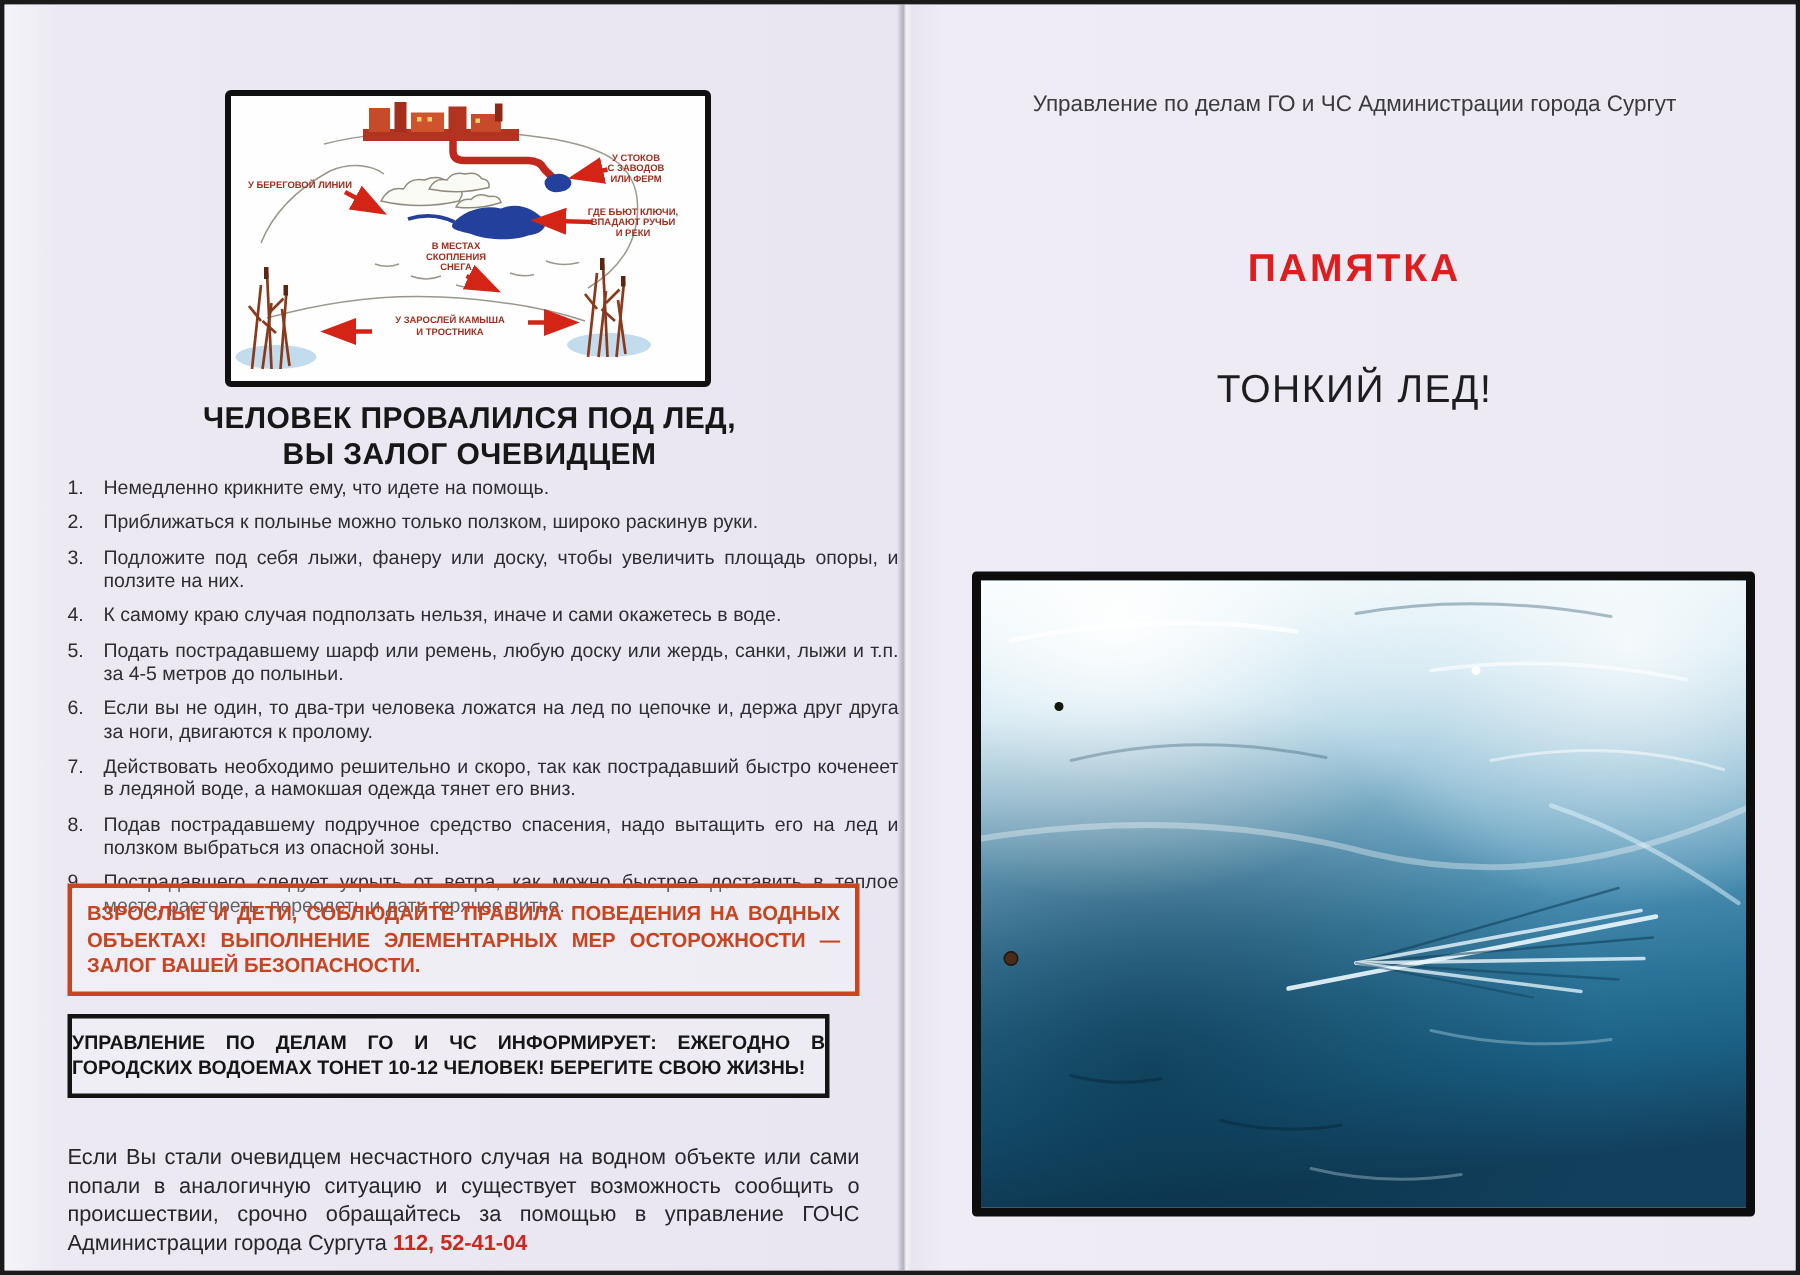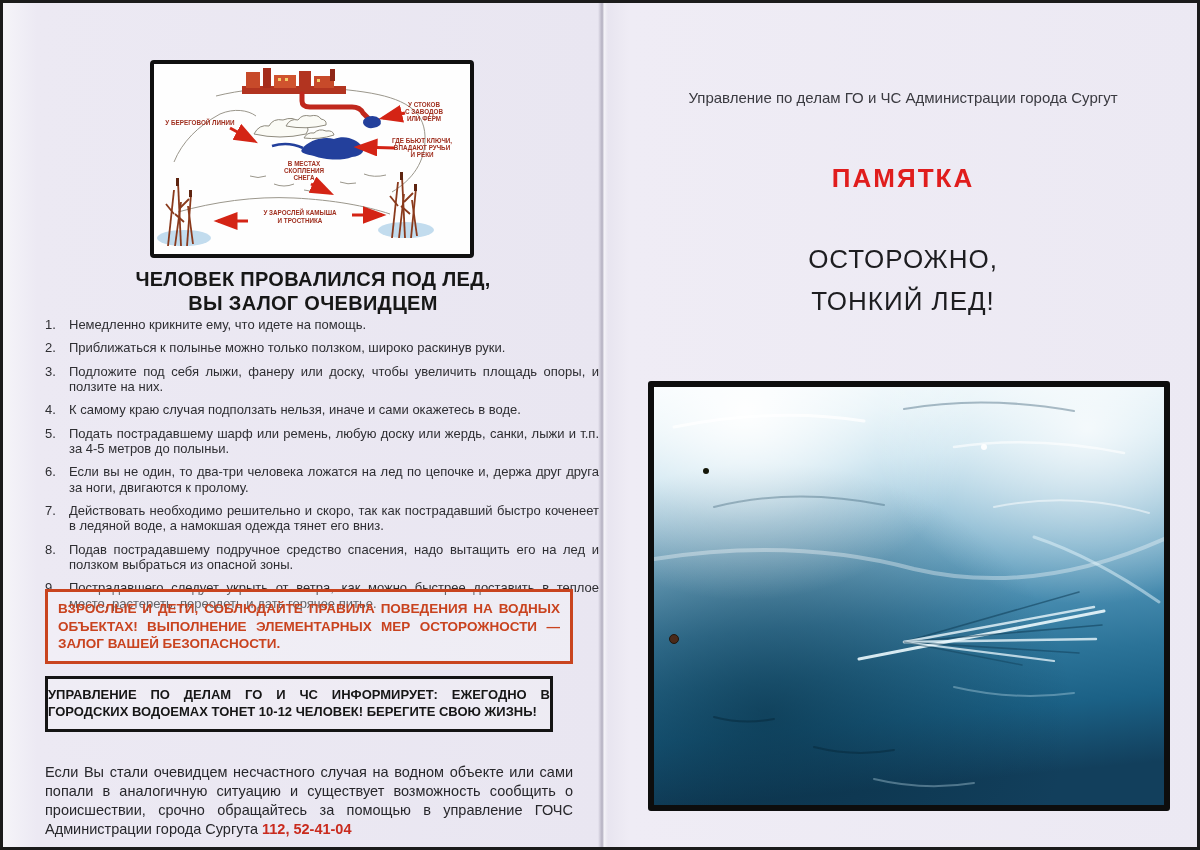--- a/index.html
+++ b/index.html
@@ -32,21 +32,21 @@
     font-weight:bold;font-size:13.5px;line-height:1.3;padding:8px 10px;text-align:justify;}
   .warn-black{position:absolute;top:673px;left:42px;width:502px;
     border:3px solid #141414;color:#161616;background:rgba(255,255,255,.2);
     font-weight:bold;font-size:13px;line-height:1.3;padding:8px 0;text-align:justify;}
   .lp-footer{position:absolute;top:740px;left:42px;width:528px;
     font-size:14.5px;line-height:1.3;text-align:justify;color:#27272b;margin-top:20px;}
   .lp-footer .phone{color:#c92a1d;font-weight:bold;white-space:nowrap;}
 
   
   .rp-header{position:absolute;top:58px;left:10px;width:580px;text-align:center;
-    font-size:15px;color:#3a3a40;margin-top:28px;}
+    font-size:15px;color:#3a3a40;}
   .rp-title{position:absolute;top:160px;left:10px;width:580px;text-align:center;
     font-size:26px;font-weight:bold;color:#e01d1d;letter-spacing:2px;}
   .rp-subtitle{position:absolute;top:236px;left:10px;width:580px;text-align:center;
     font-size:26px;color:#1d1d20;line-height:1.6;letter-spacing:1px;}
   .photo-frame{position:absolute;top:378px;left:45px;width:510px;height:418px;
     border:6px solid #0d0d0d;border-radius:3px;background:#9cc4d8;}
   .photo-frame svg{display:block;width:100%;height:100%;}
 </style>
 </head>
 <body>
@@ -180,21 +180,20 @@
     </div>
   </div>
 
   <div class="page page-right">
 
     <div class="rp-header">Управление по делам ГО и ЧС Администрации города Сургут</div>
 
     <div class="rp-title">ПАМЯТКА</div>
 
     <div class="rp-subtitle">
-      <div>ОСТОРОЖНО,</div>
       <div>ТОНКИЙ ЛЕД!</div>
     </div>
 
     <div class="photo-frame">
       <svg viewBox="0 0 510 418" preserveAspectRatio="none">
         <defs>
           <linearGradient id="iceV" x1="0" y1="0" x2="0.12" y2="1">
             <stop offset="0" stop-color="#f3fafd"></stop>
             <stop offset="0.1" stop-color="#e2f1f7"></stop>
             <stop offset="0.22" stop-color="#c3e0ed"></stop>

